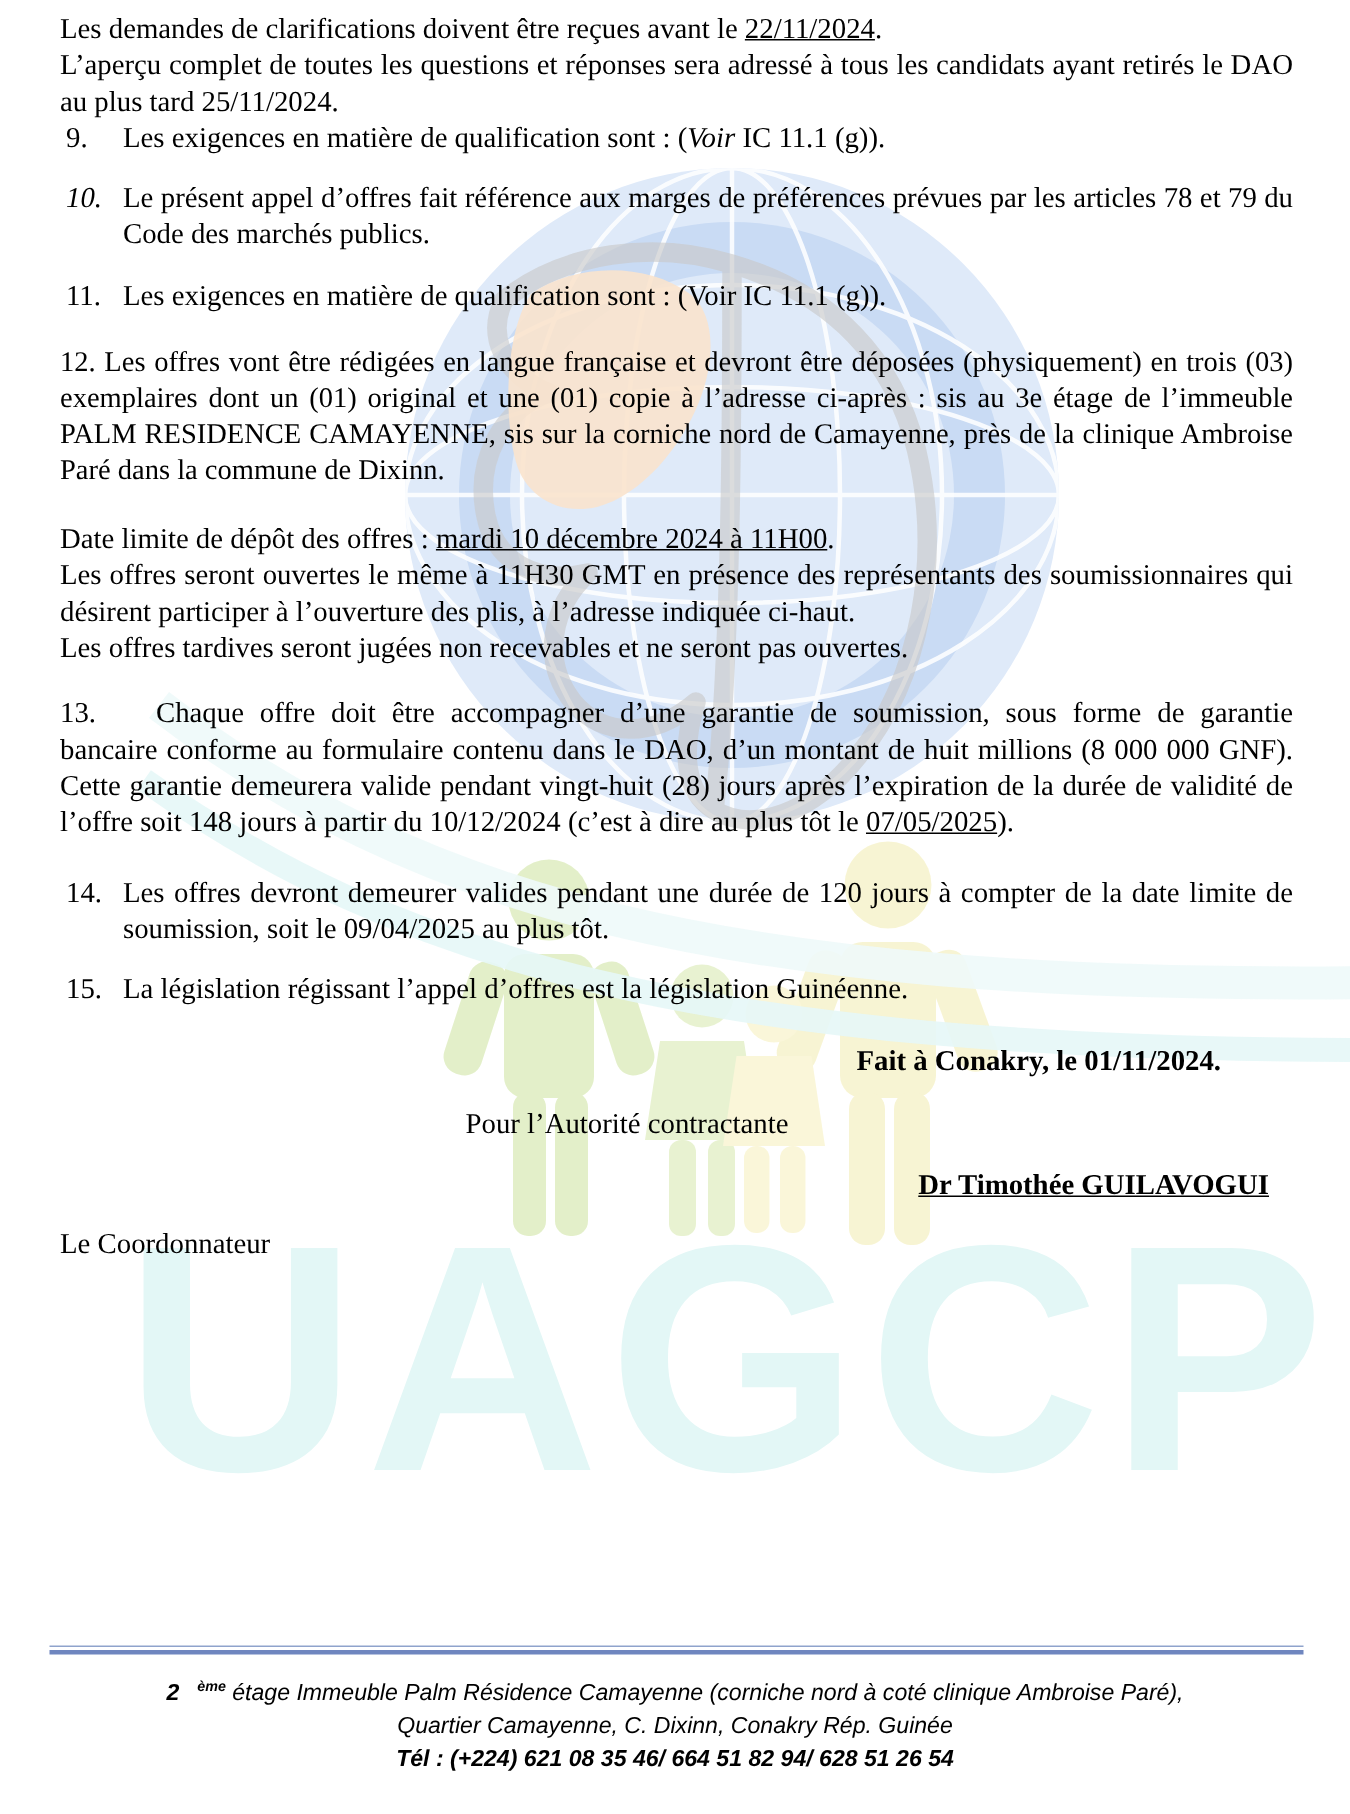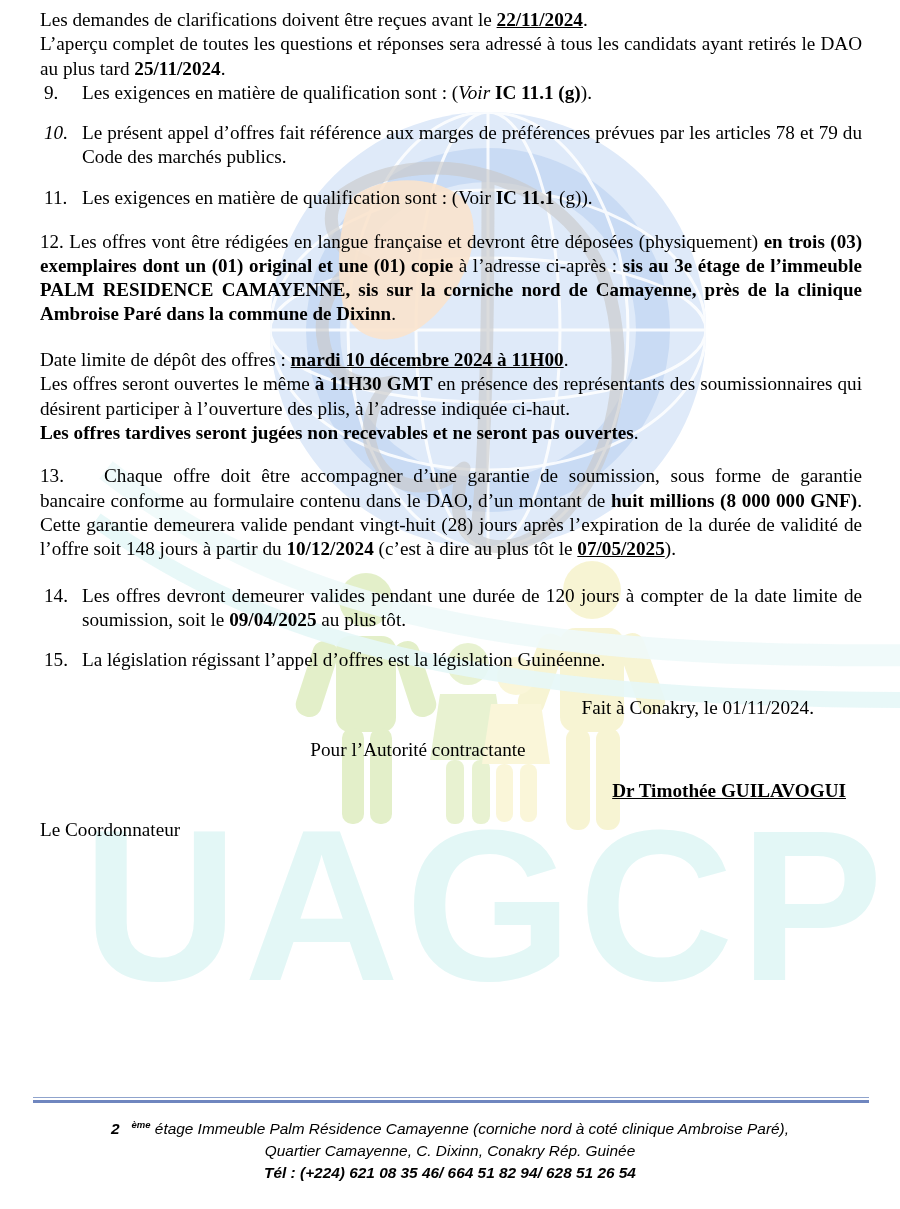--- a/index.html
+++ b/index.html
@@ -44,21 +44,21 @@
     font-size: 19.2px;
     line-height: 1.265;
     text-align: justify;
     text-justify: inter-word;
   }
   .sp-after-14 { margin-bottom: 14px; }
   .sp-after-16 { margin-bottom: 16px; }
   .sp-after-20 { margin-bottom: 20px; }
   .sp-after-22 { margin-bottom: 22px; }
 
-  b, strong { font-weight: bold; }
+  b, strong { font-weight: normal; }
   .u { text-decoration: underline; }
   .ital { font-style: italic; }
 
   
   .numitem {
     position: relative;
     padding-left: 42px;
     font-size: 19.2px;
     line-height: 1.265;
     text-align: justify;
@@ -81,21 +81,21 @@
     text-align: justify;
   }
   .p13 .lead { display: inline-block; width: 64px; }
 
   
   .sig {
     margin-top: 26px;
     font-size: 19.2px;
     line-height: 1.0;
   }
-  .sig-line { text-align: right; padding-right: 48px; margin-bottom: 22px; }
+  .sig-line { text-align: right; padding-right: 48px; margin-bottom: 22px; font-weight: bold; }
   .sig-line2 { text-align: center; padding-right: 66px; margin-bottom: 22px; }
   .sig-name { text-align: right; padding-right: 16px; margin-bottom: 20px; font-weight: bold; }
   .sig-role { padding-right: 64px; }
 
   
   .footer-rule {
     position: absolute;
     z-index: 3;
     left: 33px;
     width: 836px;

